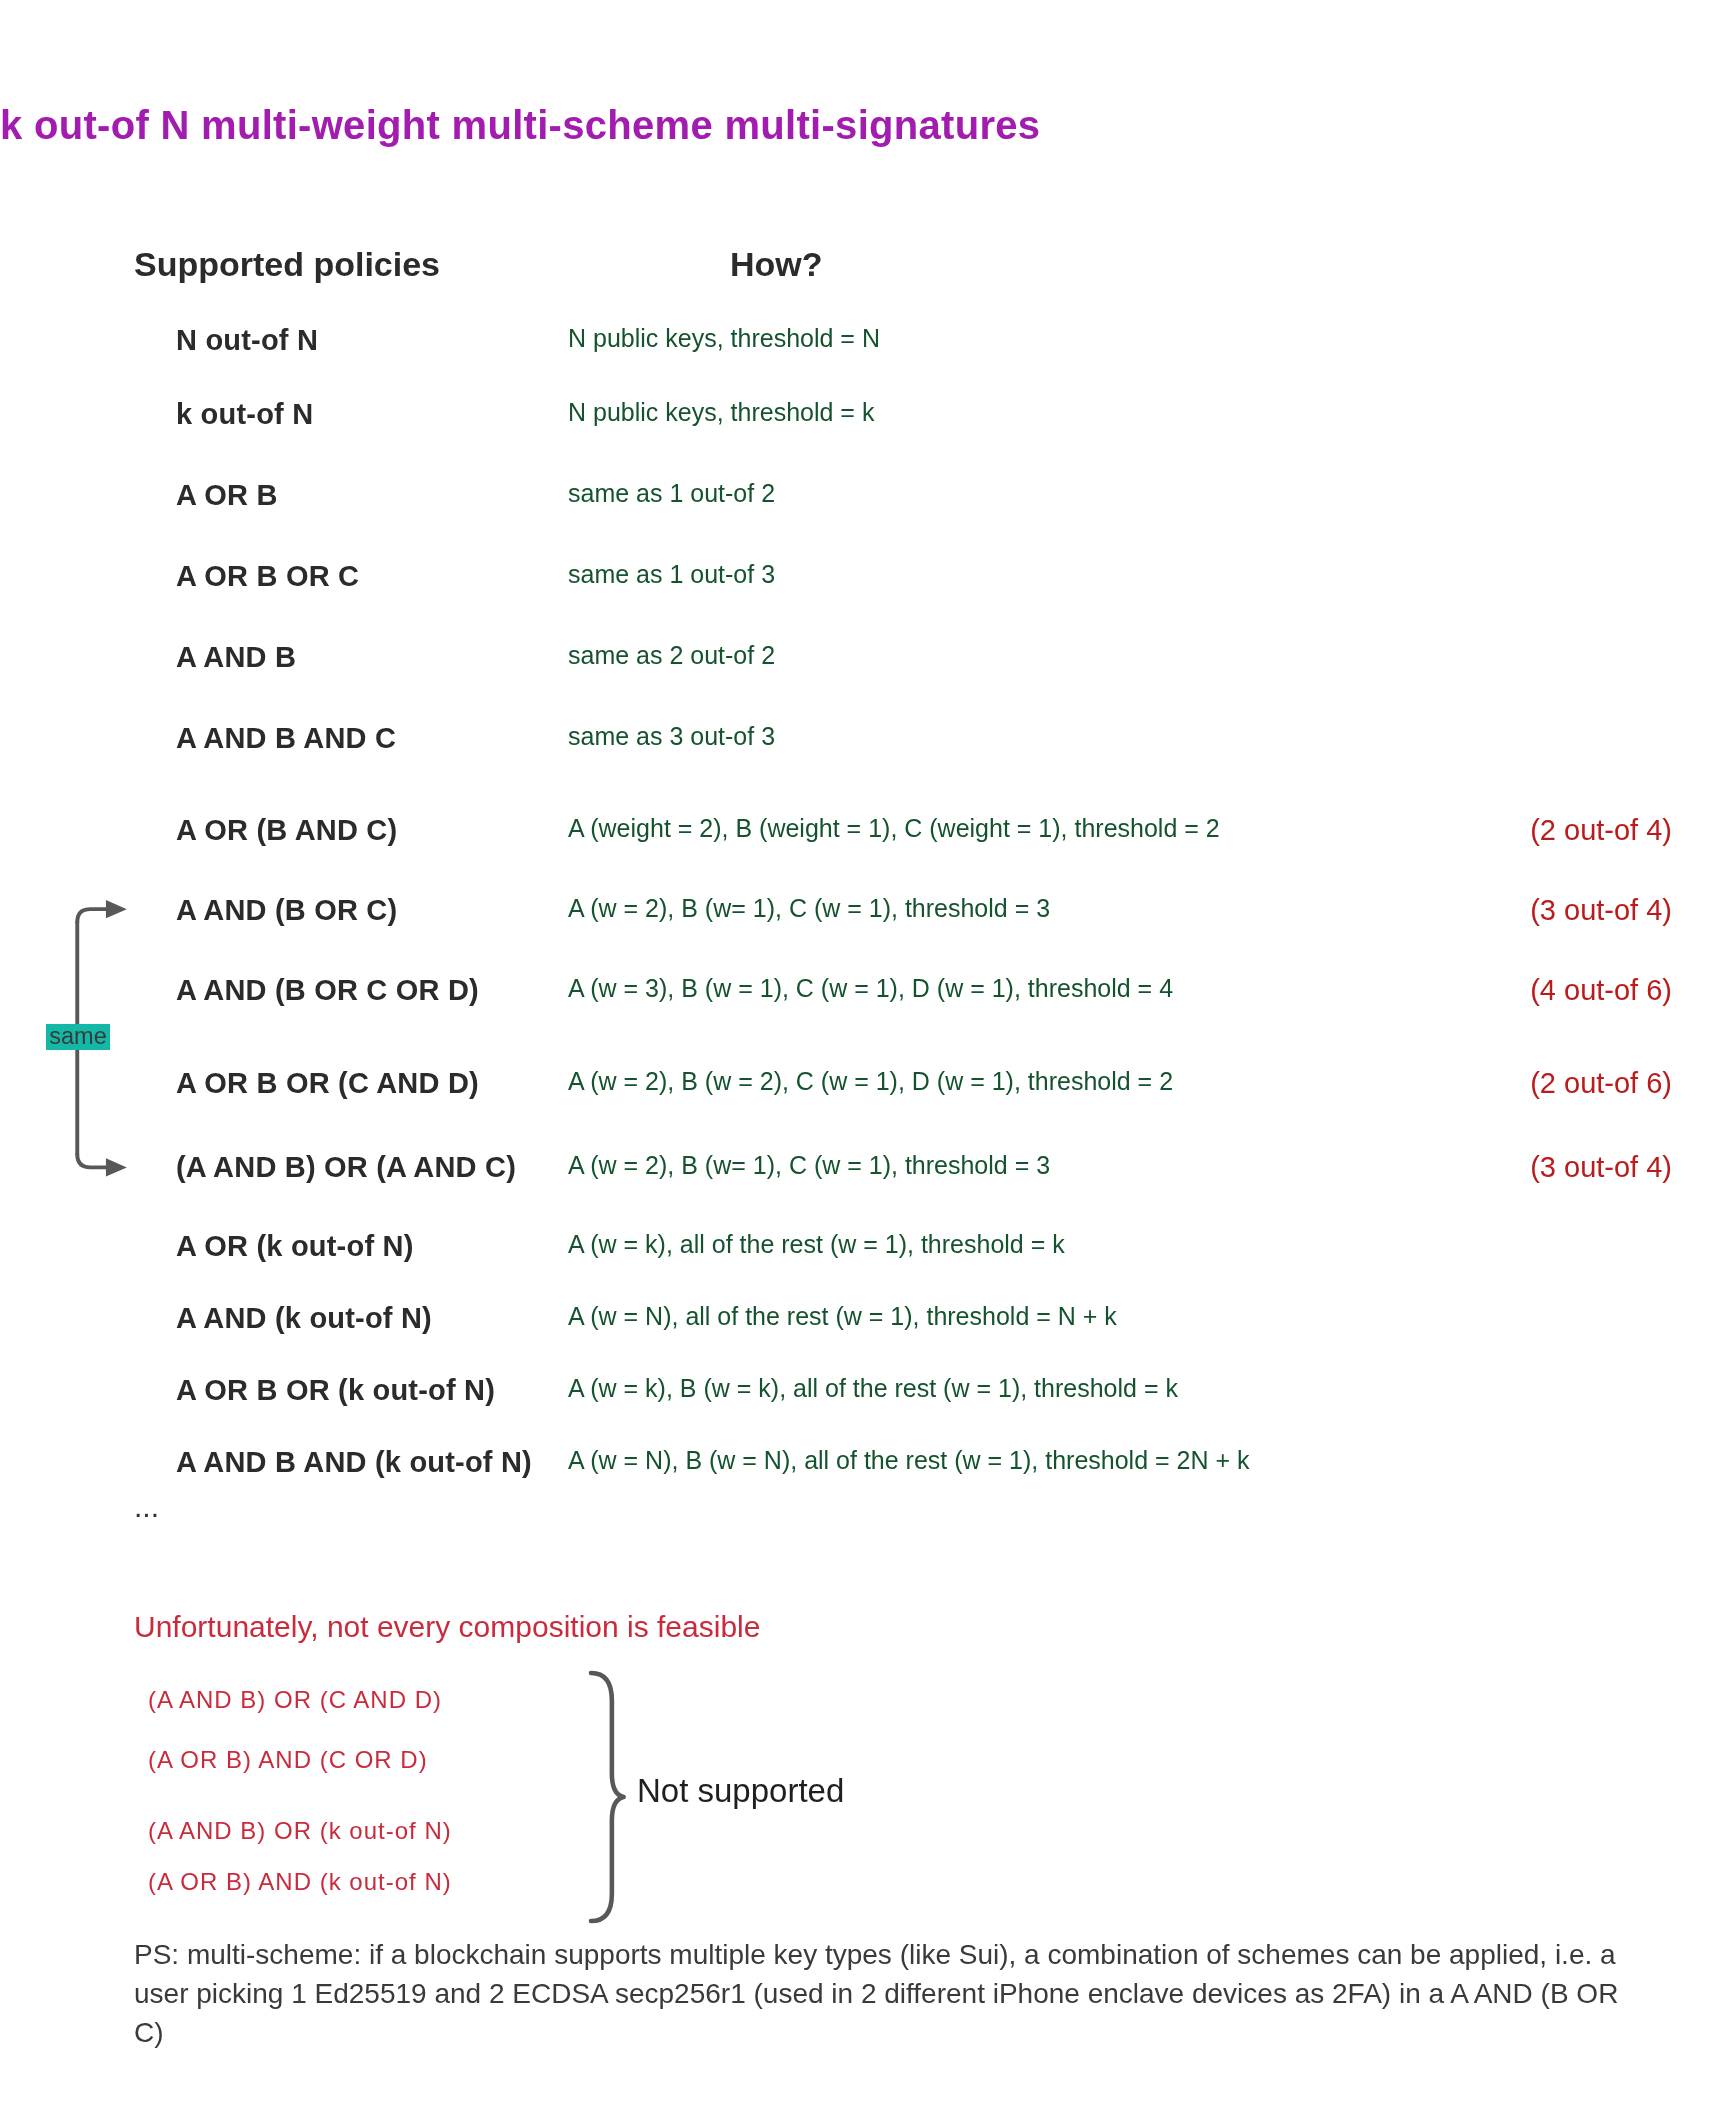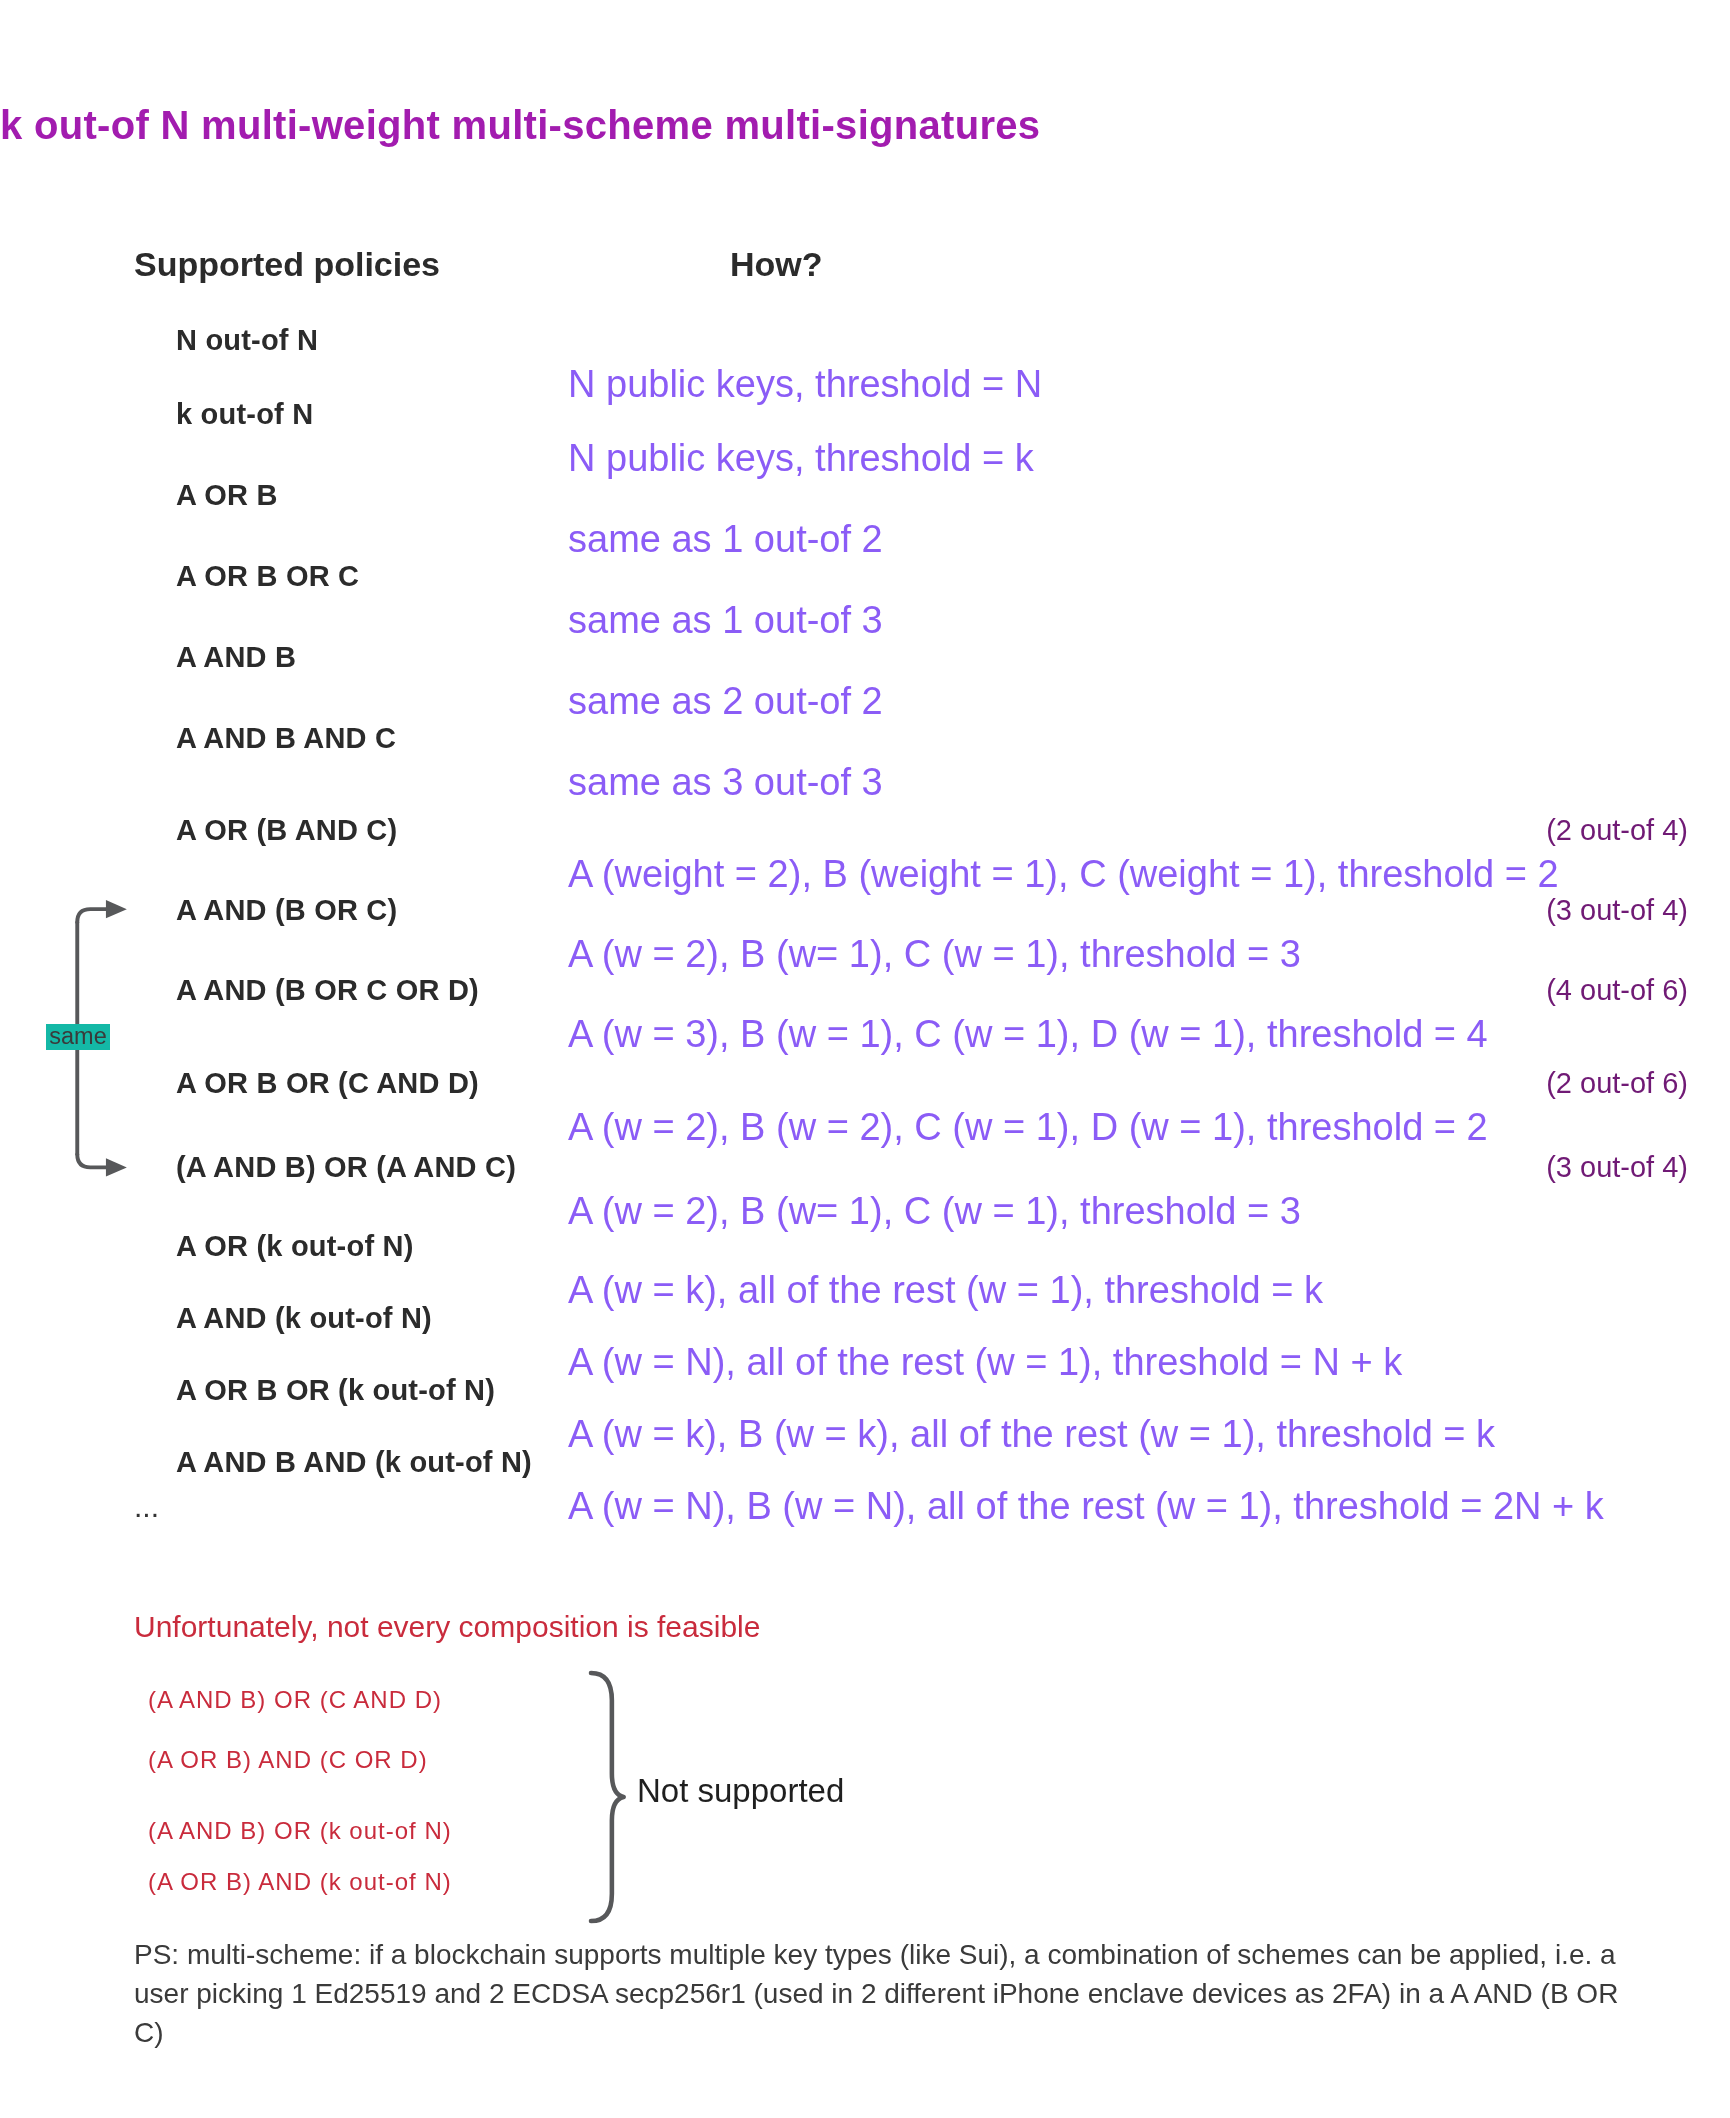--- a/index.html
+++ b/index.html
@@ -8,22 +8,22 @@
        -webkit-font-smoothing:antialiased;}
   .abs{position:absolute;}
   #title{top:103px;left:0;width:1730px;text-align:left;
          font-size:40px;font-weight:bold;color:#a21caf;letter-spacing:0.3px;}
   .colhead{font-size:34px;font-weight:bold;color:#2b2b2b;line-height:1;}
   #head-policy{top:247px;left:134px;}
   #head-how{top:247px;left:730px;}
   .trow{position:absolute;left:0;width:1730px;height:0;overflow:visible;}
   .trow span{position:absolute;top:0;line-height:1;white-space:nowrap;}
   .pol{left:134px;font-size:29px;font-weight:bold;color:#2b2b2b;letter-spacing:0.2px;margin-left:42px;}
-  .how{left:568px;font-size:38px;color:#8b5cf6;margin-top:39px;}
-  .note{right:42px;font-size:29px;color:#701a75;}
+  .how{left:568px;font-size:25px;color:#14532d;}
+  .note{right:58px;font-size:29px;color:#b91c1c;}
   #ellipsis{top:1492px;left:134px;font-size:30px;color:#333;line-height:1;}
   #same-svg{left:59px;top:885px;}
   #same-label{left:46px;top:1024px;width:64px;text-align:center;background:#14b8a6;
               font-size:23.5px;color:#3a3a3a;line-height:1.1;}
   #infeasible-heading{top:1612px;left:134px;font-size:30px;line-height:1;}
   .redline{left:148px;font-size:24px;letter-spacing:1px;line-height:1;white-space:nowrap;}
   #red-item-0{top:1688px;}
   #red-item-1{top:1748px;}
   #red-item-2{top:1819px;}
   #red-item-3{top:1870px;}

